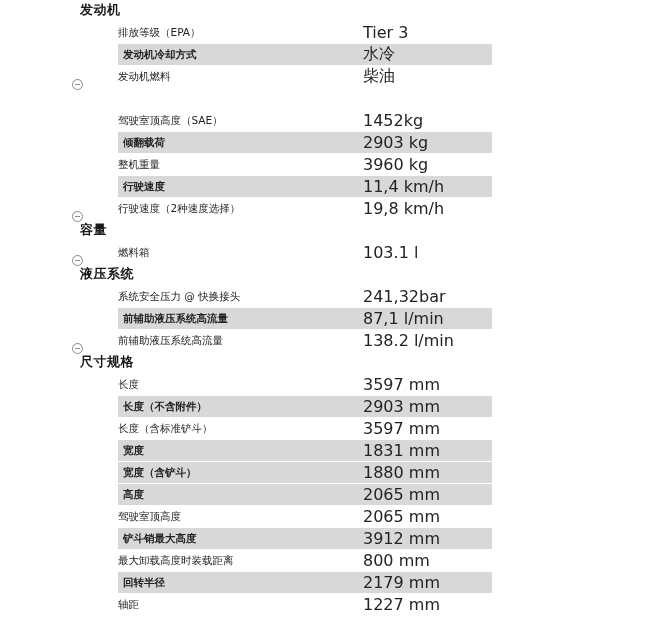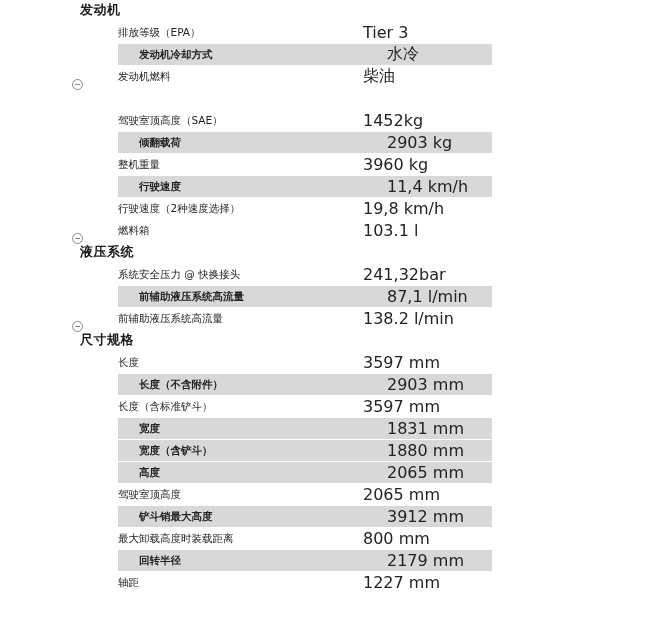--- a/index.html
+++ b/index.html
@@ -88,23 +88,22 @@
     color: #232323;
     flex: 0 0 auto;
     white-space: nowrap;
   }
   .row.shaded .value {
     font-weight: normal;
   }
   
   .row.shaded {
     margin-left: 80px;
-    padding-left: 16px;
+    padding-left: 0;
     margin-right: 90px;
-    gap: 8px;
   }
   .row.shaded .label {
     padding-left: 5px;
     flex: 0 0 240px;
   }
   .row.plain {
     margin-right: 90px;
   }
 </style>
 </head>
@@ -152,20 +151,24 @@
             <div class="label">行驶速度</div>
             <div class="value">11,4 km/h</div>
           </div>
           <div class="row plain">
             <div class="label">行驶速度（2种速度选择）</div>
             <div class="value">19,8 km/h</div>
           </div>
         </div>
       </div>
       <div class="section">
+        <div class="section-head">
+          <span class="collapse-icon"></span>
+          <div class="section-title">容量</div>
+        </div>
         <div class="rows">
           <div class="row plain">
             <div class="label">燃料箱</div>
             <div class="value">103.1 l</div>
           </div>
         </div>
       </div>
       <div class="section">
         <div class="section-head">
           <span class="collapse-icon"></span>

